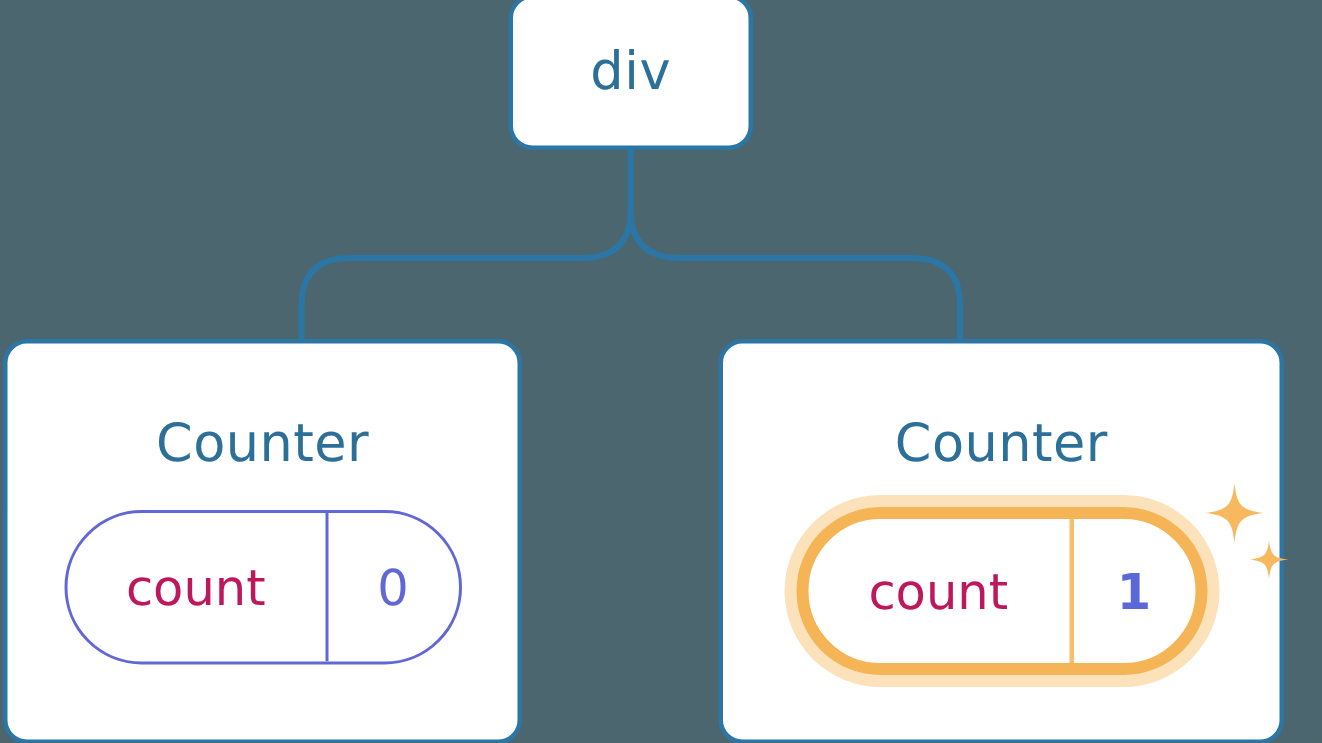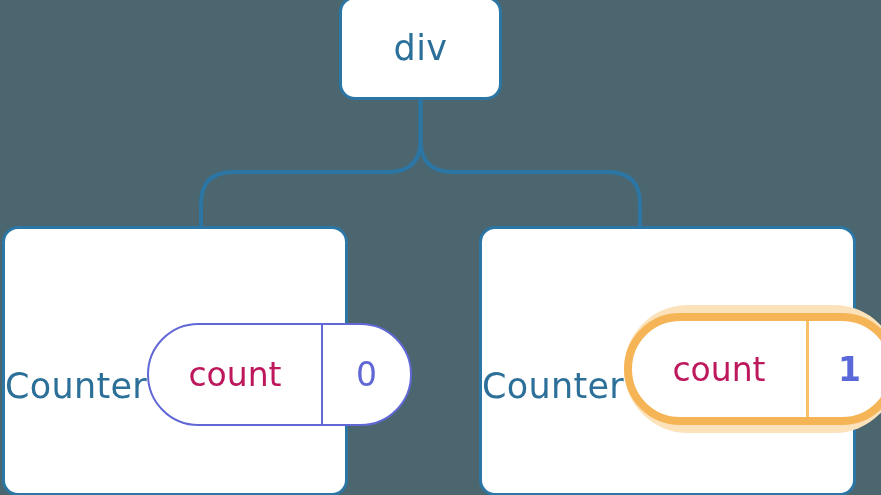--- a/index.html
+++ b/index.html
@@ -57,21 +57,21 @@
     color: #2c7099;
     letter-spacing: 0.5px;
     line-height: 1;
   }
 
   .node-child {
     top: 226px;
     height: 270px;
     border-radius: 16px;
     display: flex;
-    flex-direction: row;
+    flex-direction: column;
     align-items: center;
   }
 
   .node-child-left {
     left: 2px;
     width: 346px;
   }
 
   .node-child-right {
     left: 479px;

